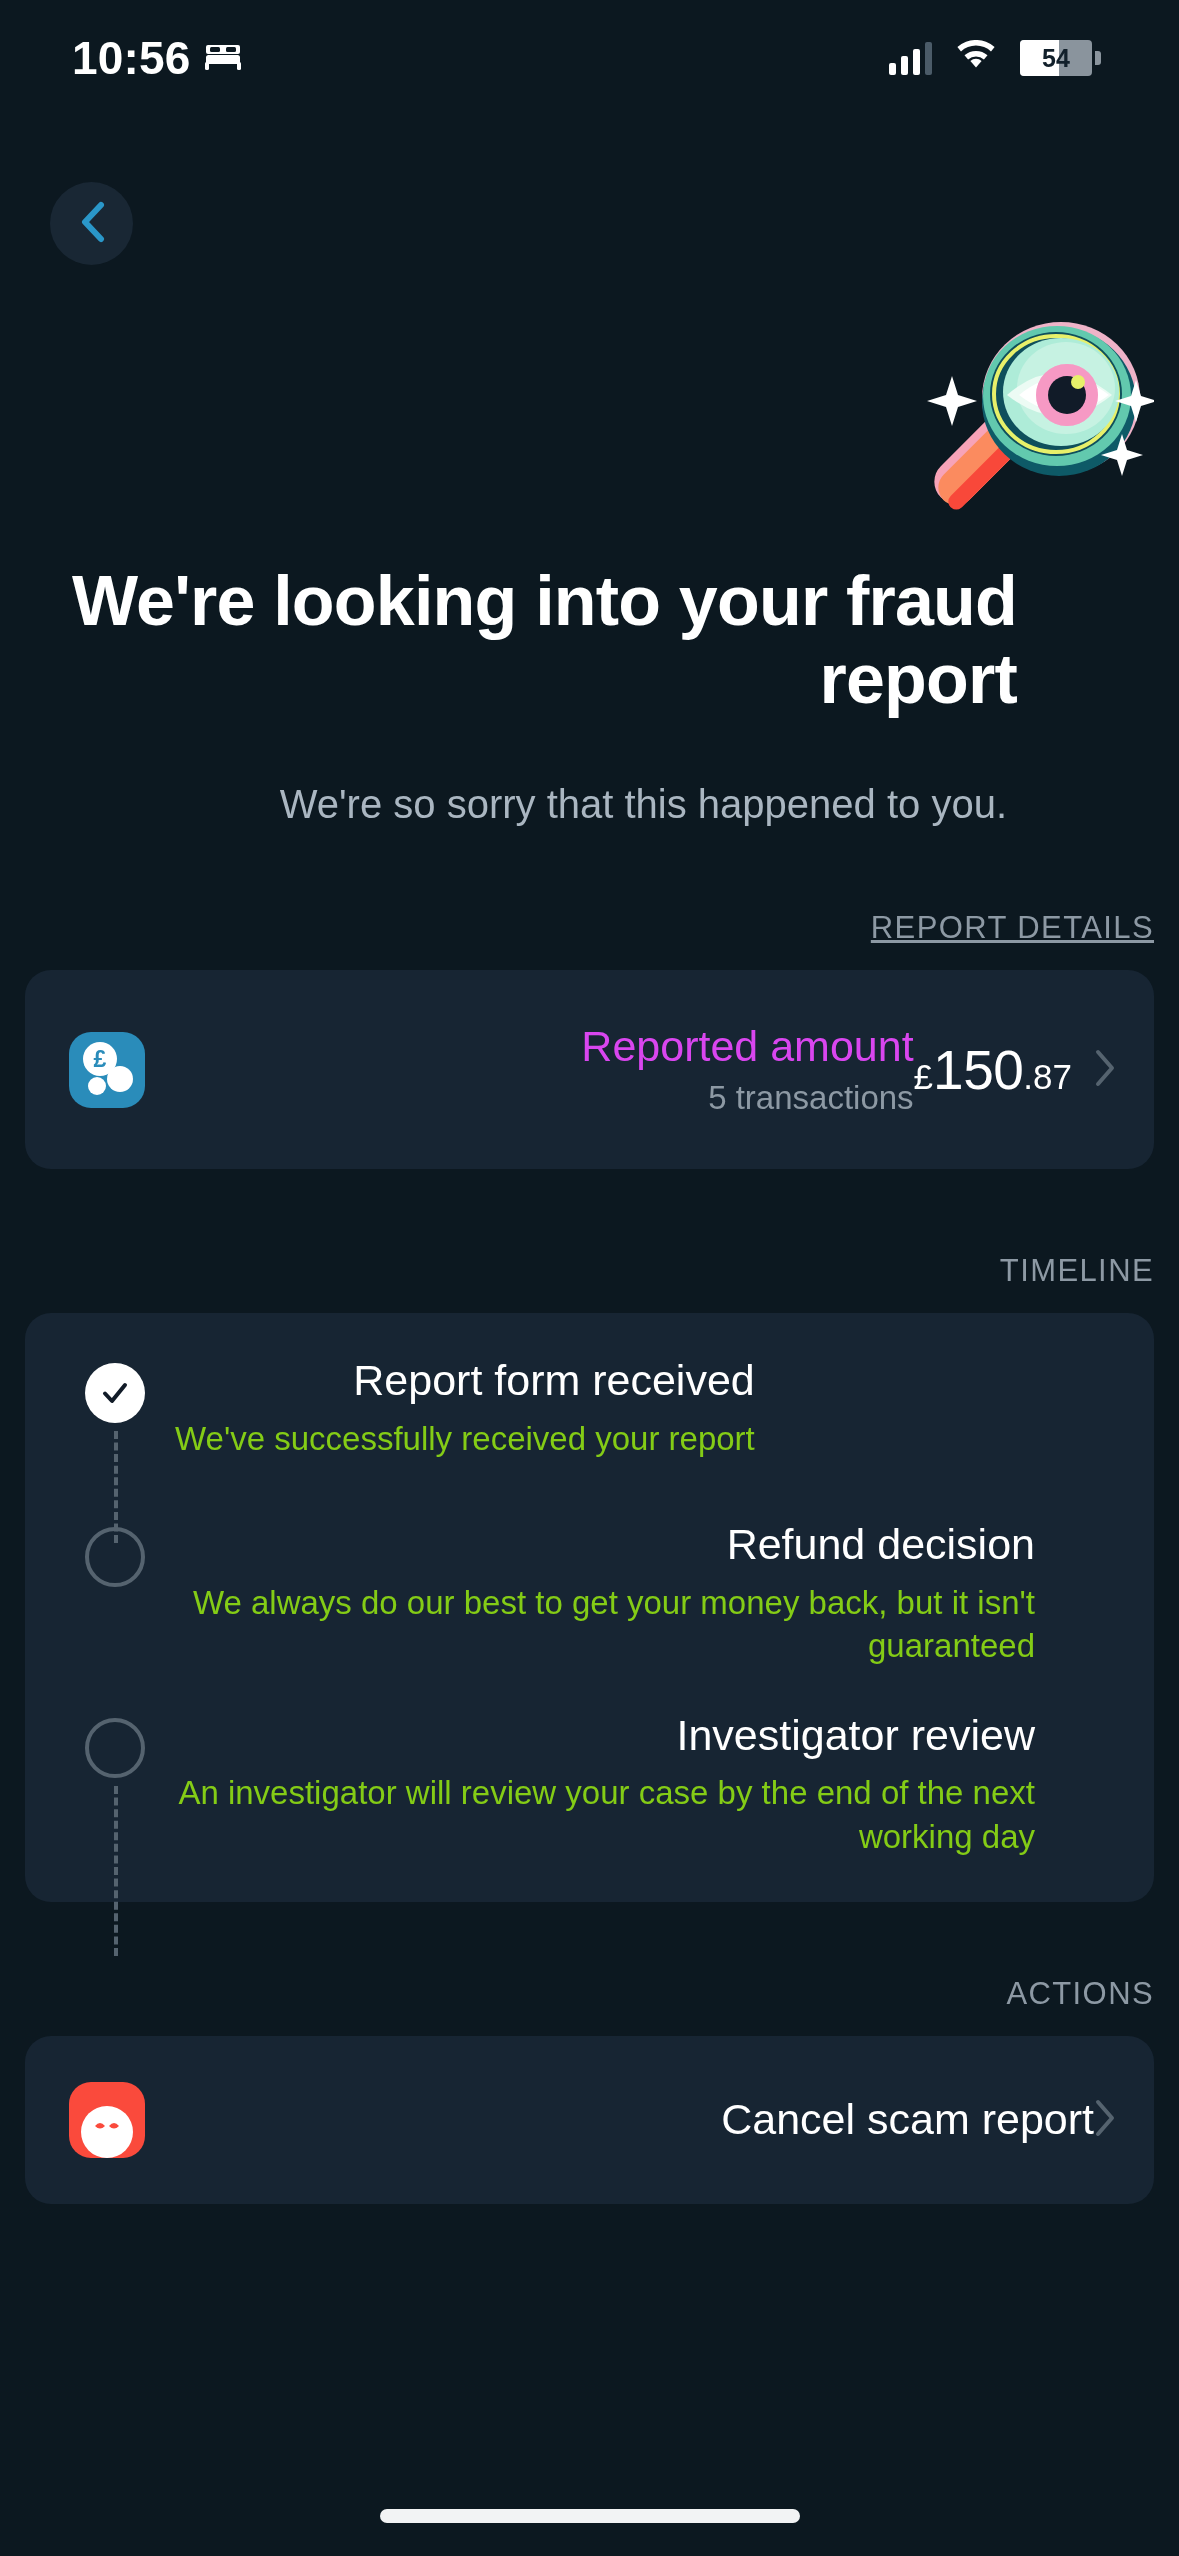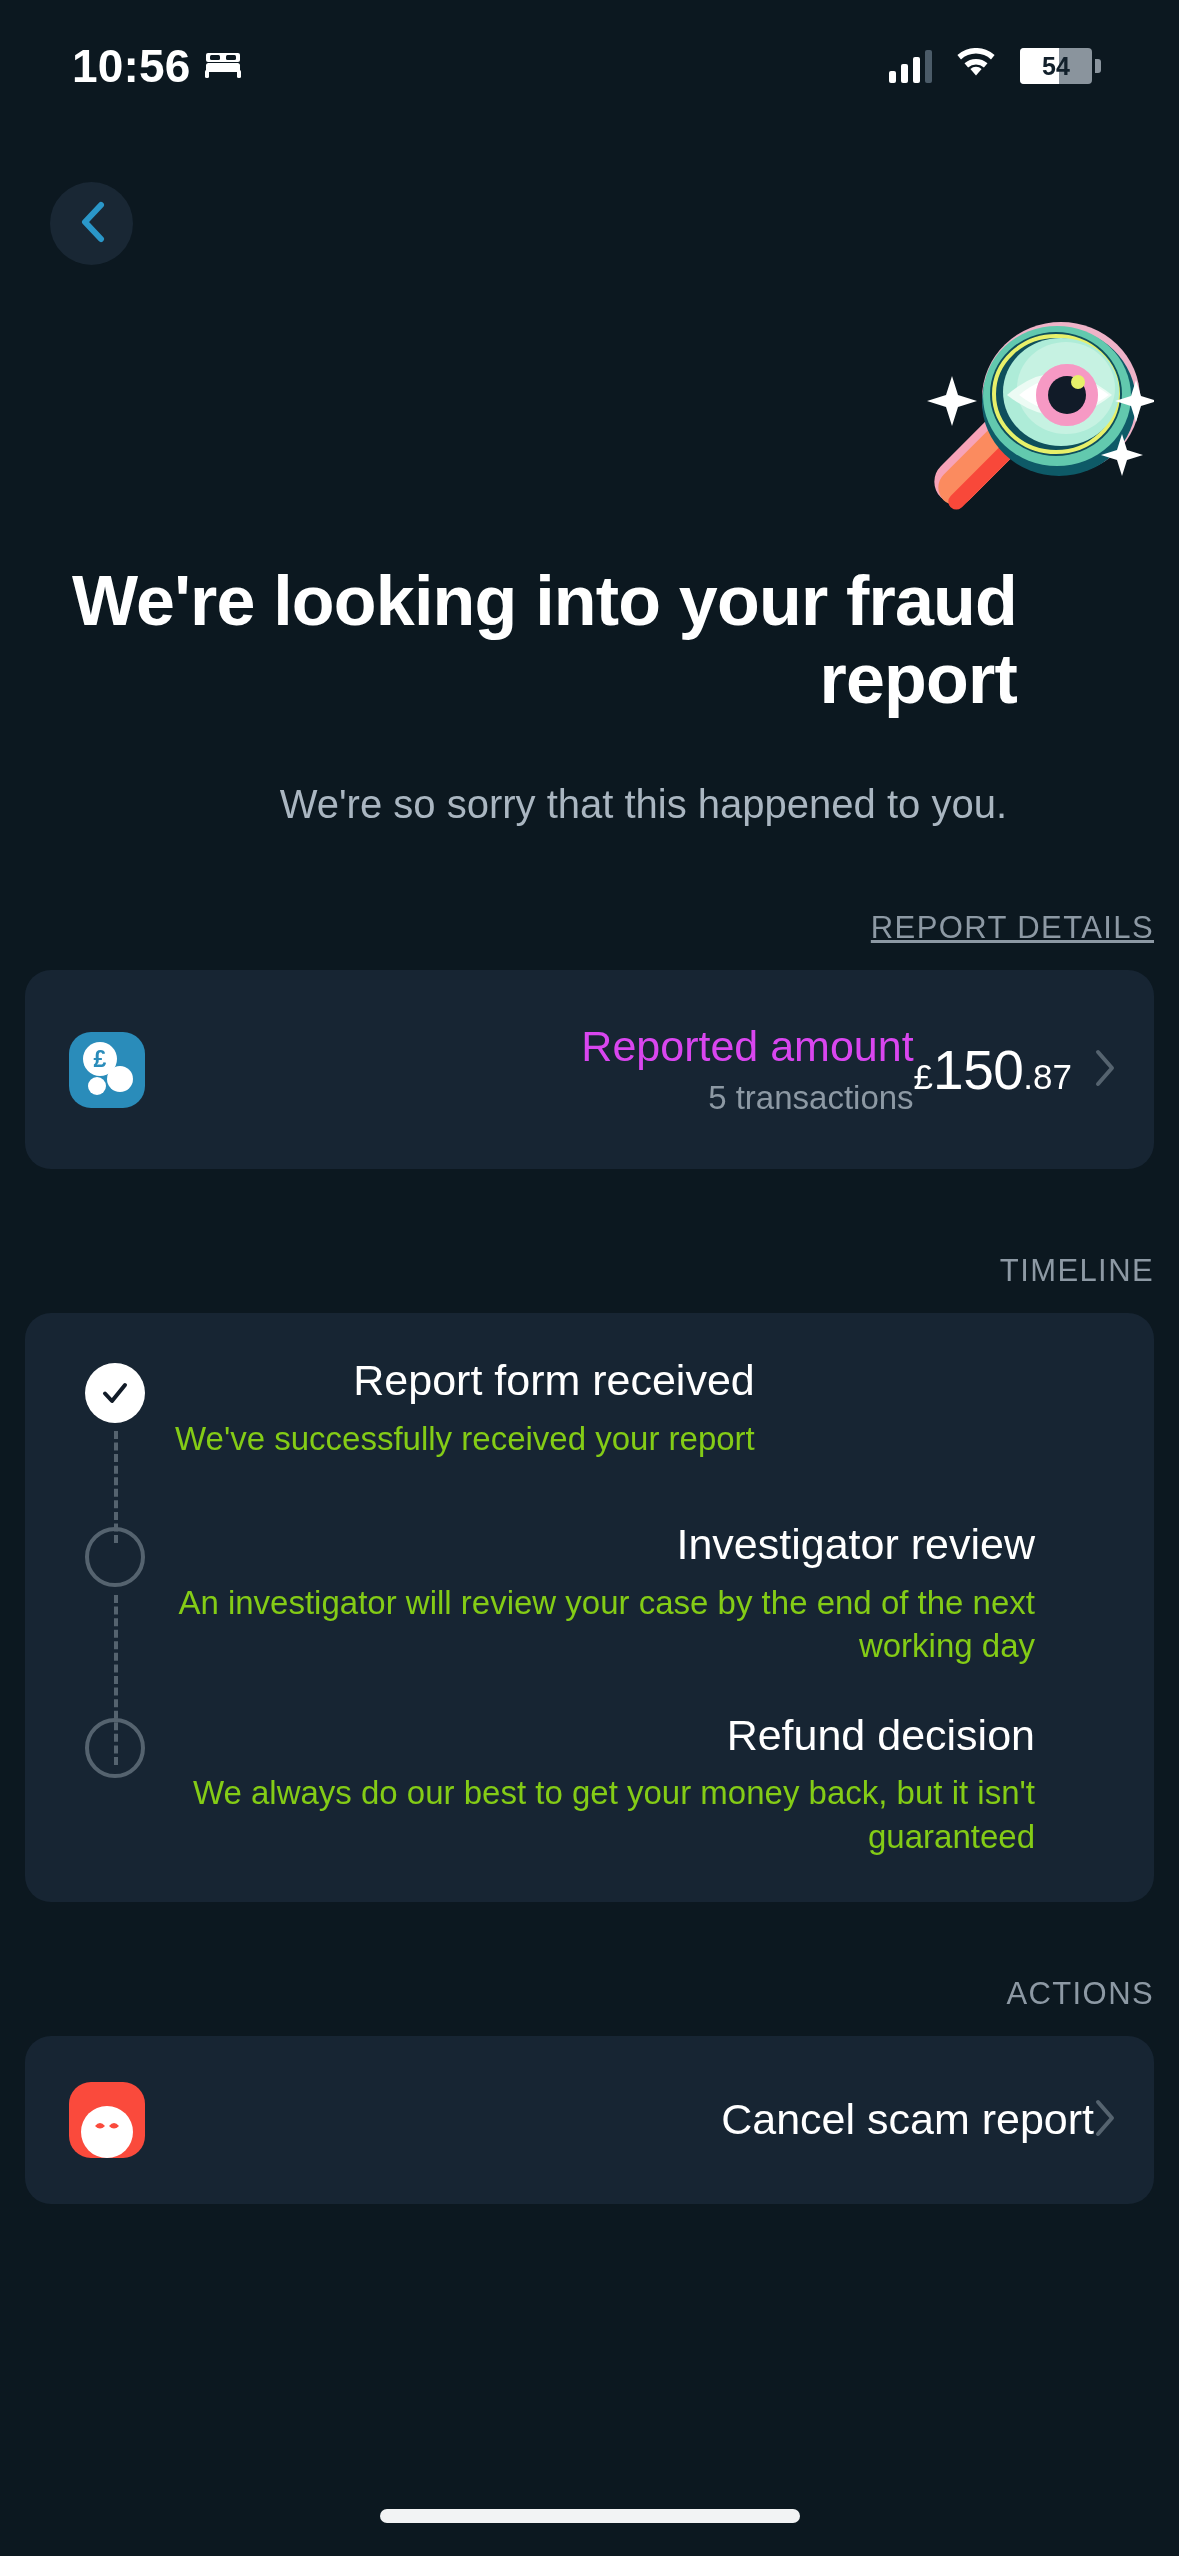--- a/index.html
+++ b/index.html
@@ -13,21 +13,21 @@
 
   body {
     font-family:"Liberation Sans", sans-serif;
     -webkit-font-smoothing:antialiased;
     position:relative;
   }
 
   
   .statusbar {
     position:absolute;
-    top:12px; left:0; right:0;
+    top:4px; left:0; right:0;
     height:108px;
     display:flex;
     justify-content:space-between;
     padding:0 78px 0 72px;
   }
   .status-left {
     display:flex;
     align-items:center;
     gap:13px;
   }
@@ -401,32 +401,32 @@
         </span>
         <span class="tl-line l1"></span>
         <span>
           <span class="tl-title" style="display:block">Report form received</span>
           <span class="tl-desc" style="display:block">We've successfully received your report</span>
         </span>
       </div>
 
       <div class="tl-item">
         <span class="tl-marker pending"></span>
+        <span>
+          <span class="tl-title" style="display:block">Refund decision</span>
+          <span class="tl-desc" style="display:block">We always do our best to get your money back, but it isn't guaranteed</span>
+        </span>
+      </div>
+
+      <div class="tl-item">
+        <span class="tl-marker pending"></span>
         <span class="tl-line l2"></span>
         <span>
           <span class="tl-title" style="display:block">Investigator review</span>
           <span class="tl-desc" style="display:block">An investigator will review your case by the end of the next working day</span>
-        </span>
-      </div>
-
-      <div class="tl-item">
-        <span class="tl-marker pending"></span>
-        <span>
-          <span class="tl-title" style="display:block">Refund decision</span>
-          <span class="tl-desc" style="display:block">We always do our best to get your money back, but it isn't guaranteed</span>
         </span>
       </div>
 
     </div>
   </div>
 
   <div class="section-label label-actions">ACTIONS</div>
 
   <div class="card">
     <div class="action-row">

